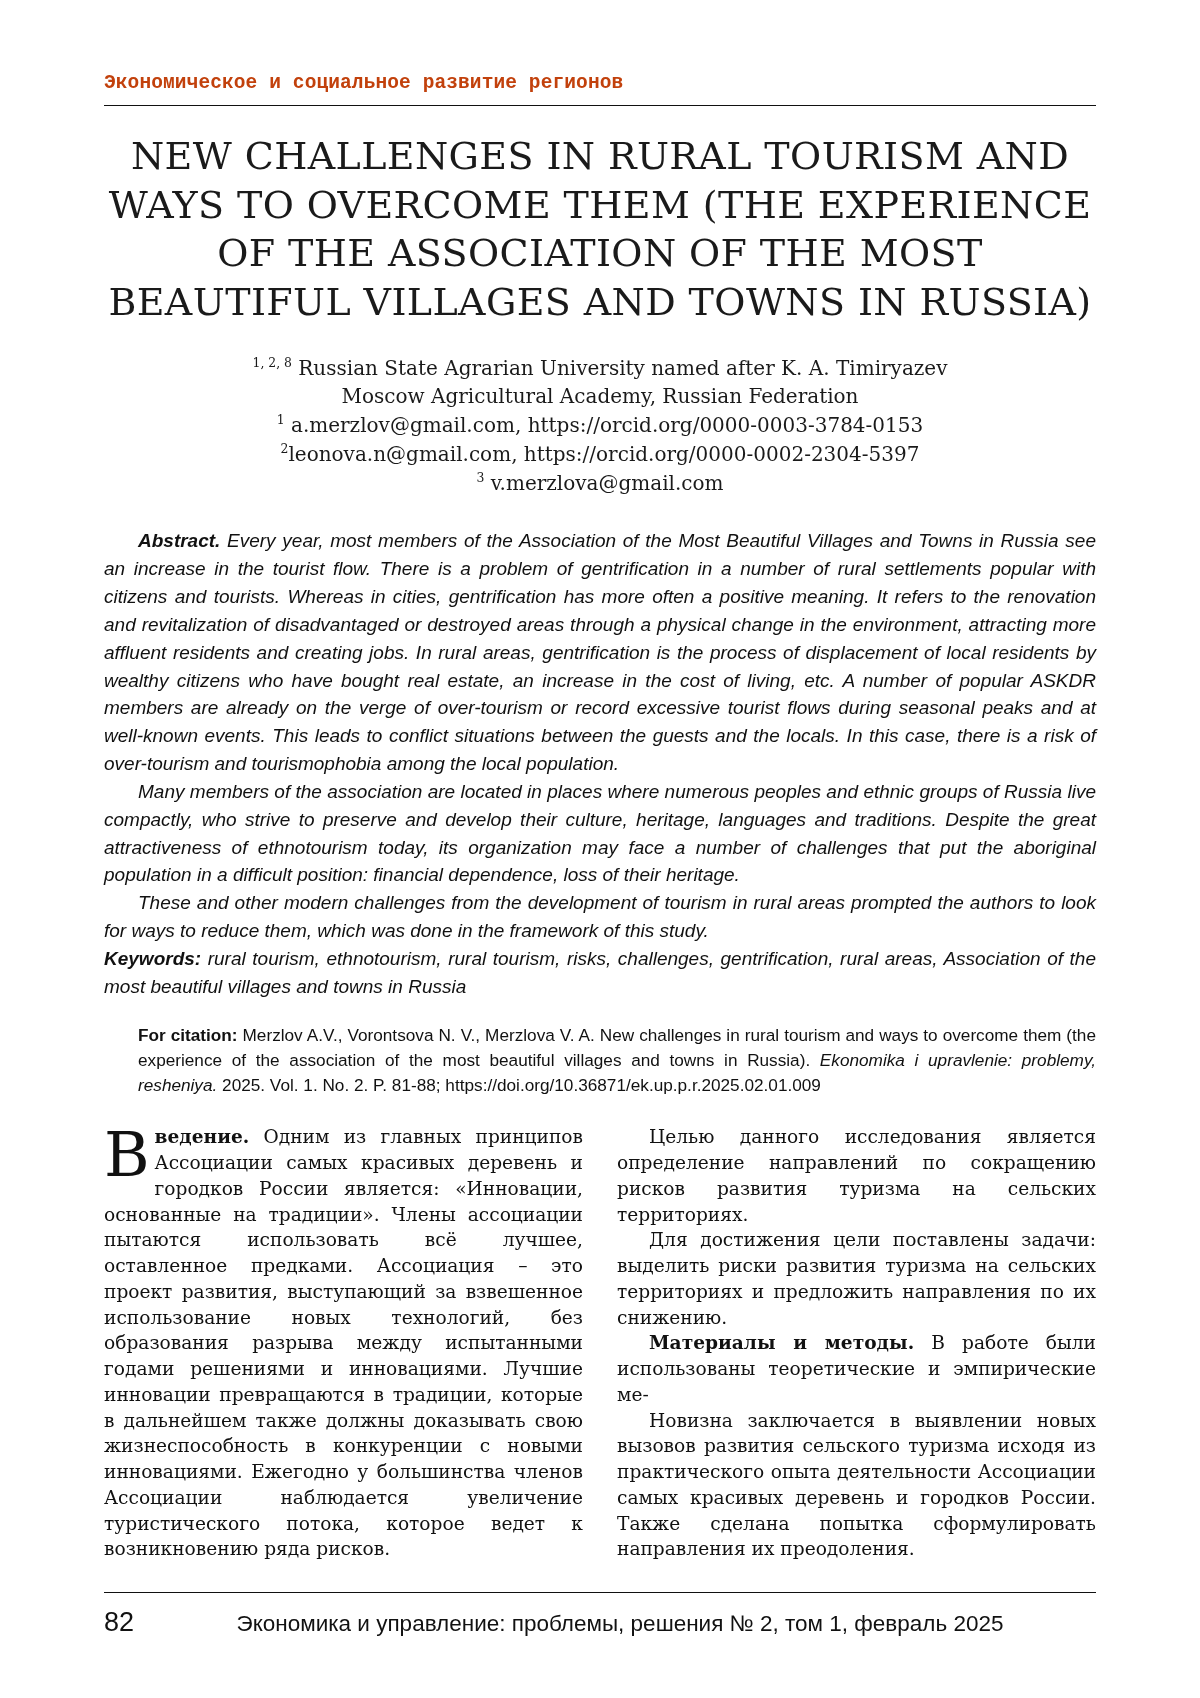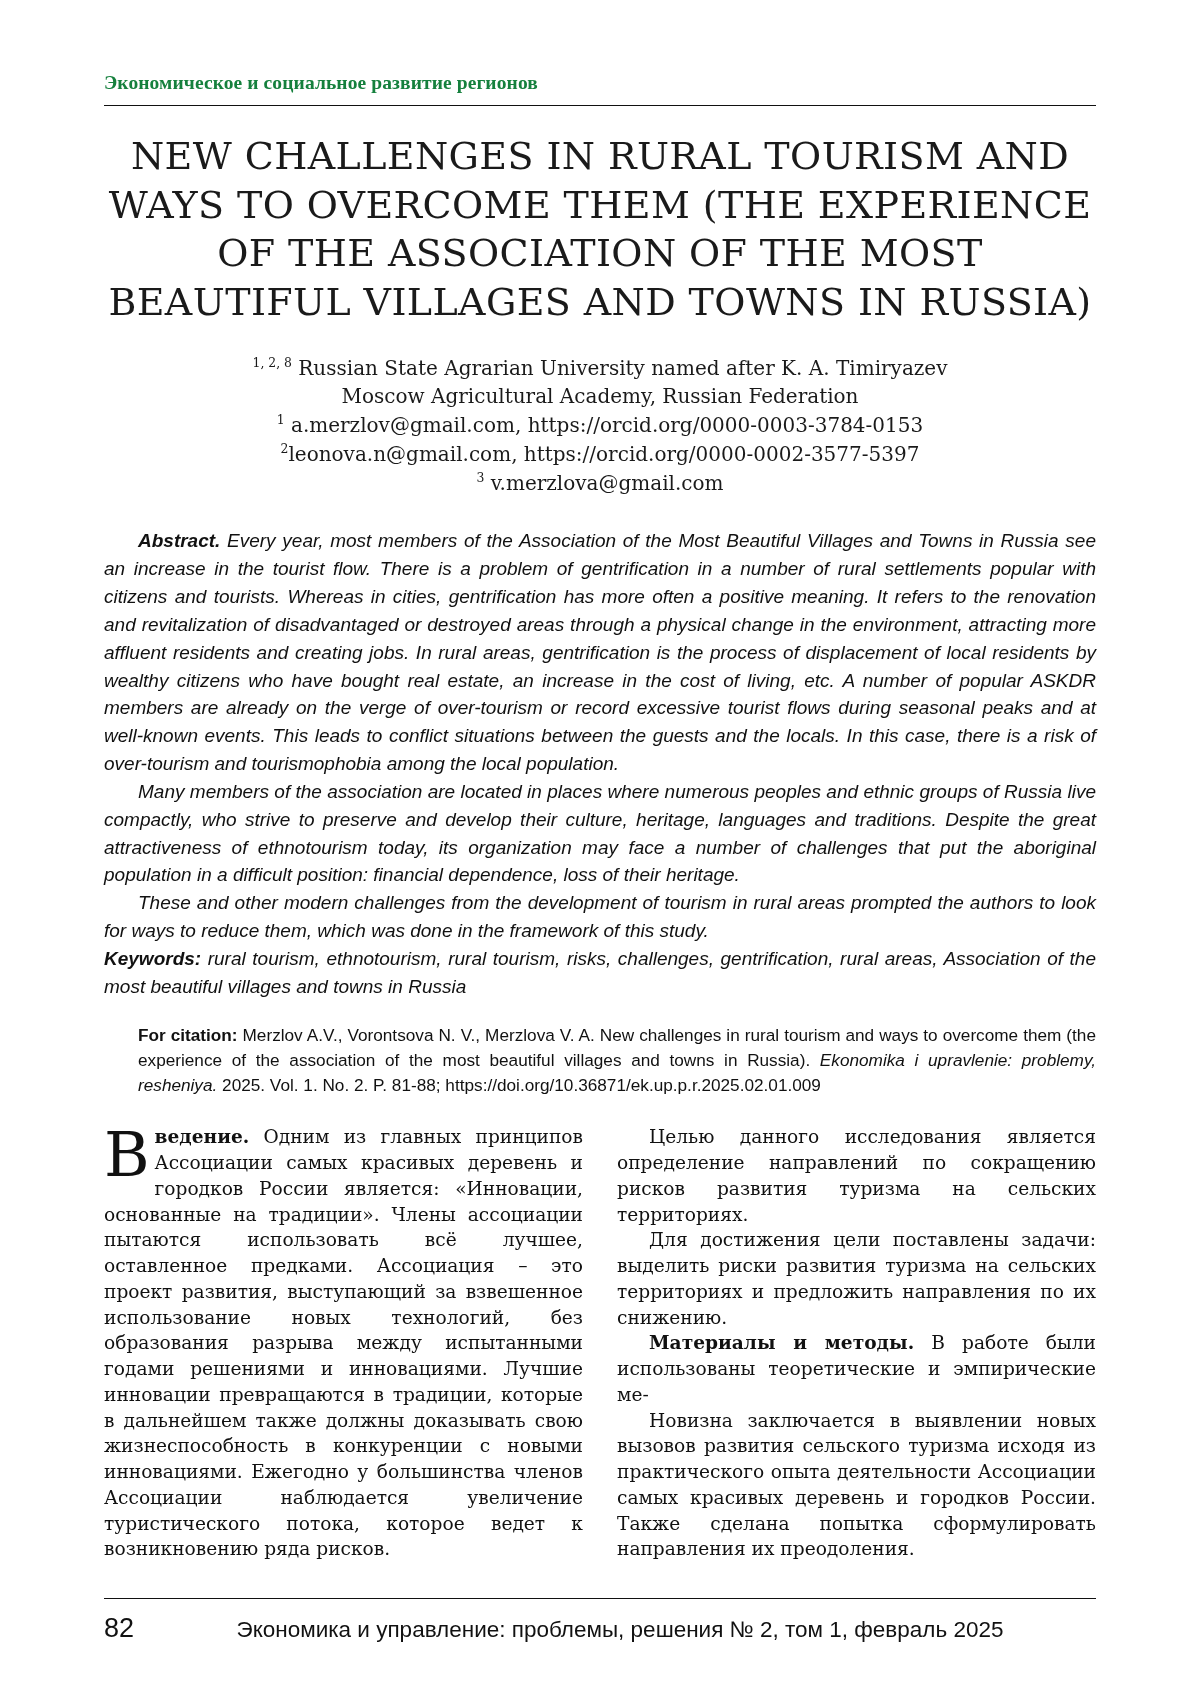--- a/index.html
+++ b/index.html
@@ -15,25 +15,25 @@
     background: #ffffff;
     box-sizing: border-box;
     padding: 0 104px;
     font-family: "Liberation Serif", serif;
     color: #000000;
   }
 
   
   .running-head {
     padding-top: 72px;
-    font-family: Liberation Serif, serif;
+    font-family: Liberation Mono, monospace;
     font-weight: bold;
     font-size: 19.5px;
     letter-spacing: 0.1px;
-    color: #15803d;
+    color: #c2410c;
   }
   .rule-top {
     margin-top: 11px;
     border-bottom: 1.6px solid #111;
   }
 
   
   .title {
     margin-top: 26px;
     text-align: center;
@@ -121,21 +121,21 @@
     padding: 6px 5px 0 0;
     font-weight: 400;
   }
   .runin { font-weight: bold; }
 
   
   .footer {
     position: absolute;
     left: 104px;
     right: 104px;
-    bottom: 54px;
+    bottom: 60px;
   }
   .rule-bottom {
     border-bottom: 1.6px solid #111;
     margin-bottom: 14px;
   }
   .footer-row {
     display: flex;
     align-items: baseline;
   }
   .page-number {
@@ -160,21 +160,21 @@
 
   <div class="running-head">Экономическое и социальное развитие регионов</div>
   <div class="rule-top"></div>
 
   <h1 class="title">NEW CHALLENGES IN RURAL TOURISM AND WAYS TO OVERCOME THEM (THE EXPERIENCE OF THE ASSOCIATION OF THE MOST BEAUTIFUL VILLAGES AND TOWNS IN RUSSIA)</h1>
 
   <div class="authors">
     <div class="line-small"><sup>1, 2, 8</sup><span> Russian State Agrarian University named after K. A. Timiryazev</span></div>
     <div class="line-small">Moscow Agricultural Academy, Russian Federation</div>
     <div class="line-small"><sup>1</sup><span> a.merzlov@gmail.com, https://orcid.org/0000-0003-3784-0153</span></div>
-    <div class="line-small"><sup>2</sup><span>leonova.n@gmail.com, https://orcid.org/0000-0002-3577-5397</span></div>
+    <div class="line-small"><sup>2</sup><span>leonova.n@gmail.com, https://orcid.org/0000-0002-2304-5397</span></div>
     <div class="line-small"><sup>3</sup><span> v.merzlova@gmail.com</span></div>
   </div>
 
   <div class="abstract">
     <p><span class="lead">Abstract.</span><span> Every year, most members of the Association of the Most Beautiful Villages and Towns in Russia see an increase in the tourist flow. There is a problem of gentrification in a number of rural settlements popular with citizens and tourists. Whereas in cities, gentrification has more often a positive meaning. It refers to the renovation and revitalization of disadvantaged or destroyed areas through a physical change in the environment, attracting more affluent residents and creating jobs. In rural areas, gentrification is the process of displacement of local residents by wealthy citizens who have bought real estate, an increase in the cost of living, etc. A number of popular ASKDR members are already on the verge of over-tourism or record excessive tourist flows during seasonal peaks and at well-known events. This leads to conflict situations between the guests and the locals. In this case, there is a risk of over-tourism and tourismophobia among the local population.</span></p>
     <p>Many members of the association are located in places where numerous peoples and ethnic groups of Russia live compactly, who strive to preserve and develop their culture, heritage, languages and traditions. Despite the great attractiveness of ethnotourism today, its organization may face a number of challenges that put the aboriginal population in a difficult position: financial dependence, loss of their heritage.</p>
     <p>These and other modern challenges from the development of tourism in rural areas prompted the authors to look for ways to reduce them, which was done in the framework of this study.</p>
     <p class="no-indent"><span class="lead">Keywords:</span><span> rural tourism, ethnotourism, rural tourism, risks, challenges, gentrification, rural areas, Association of the most beautiful villages and towns in Russia</span></p>
   </div>
 

